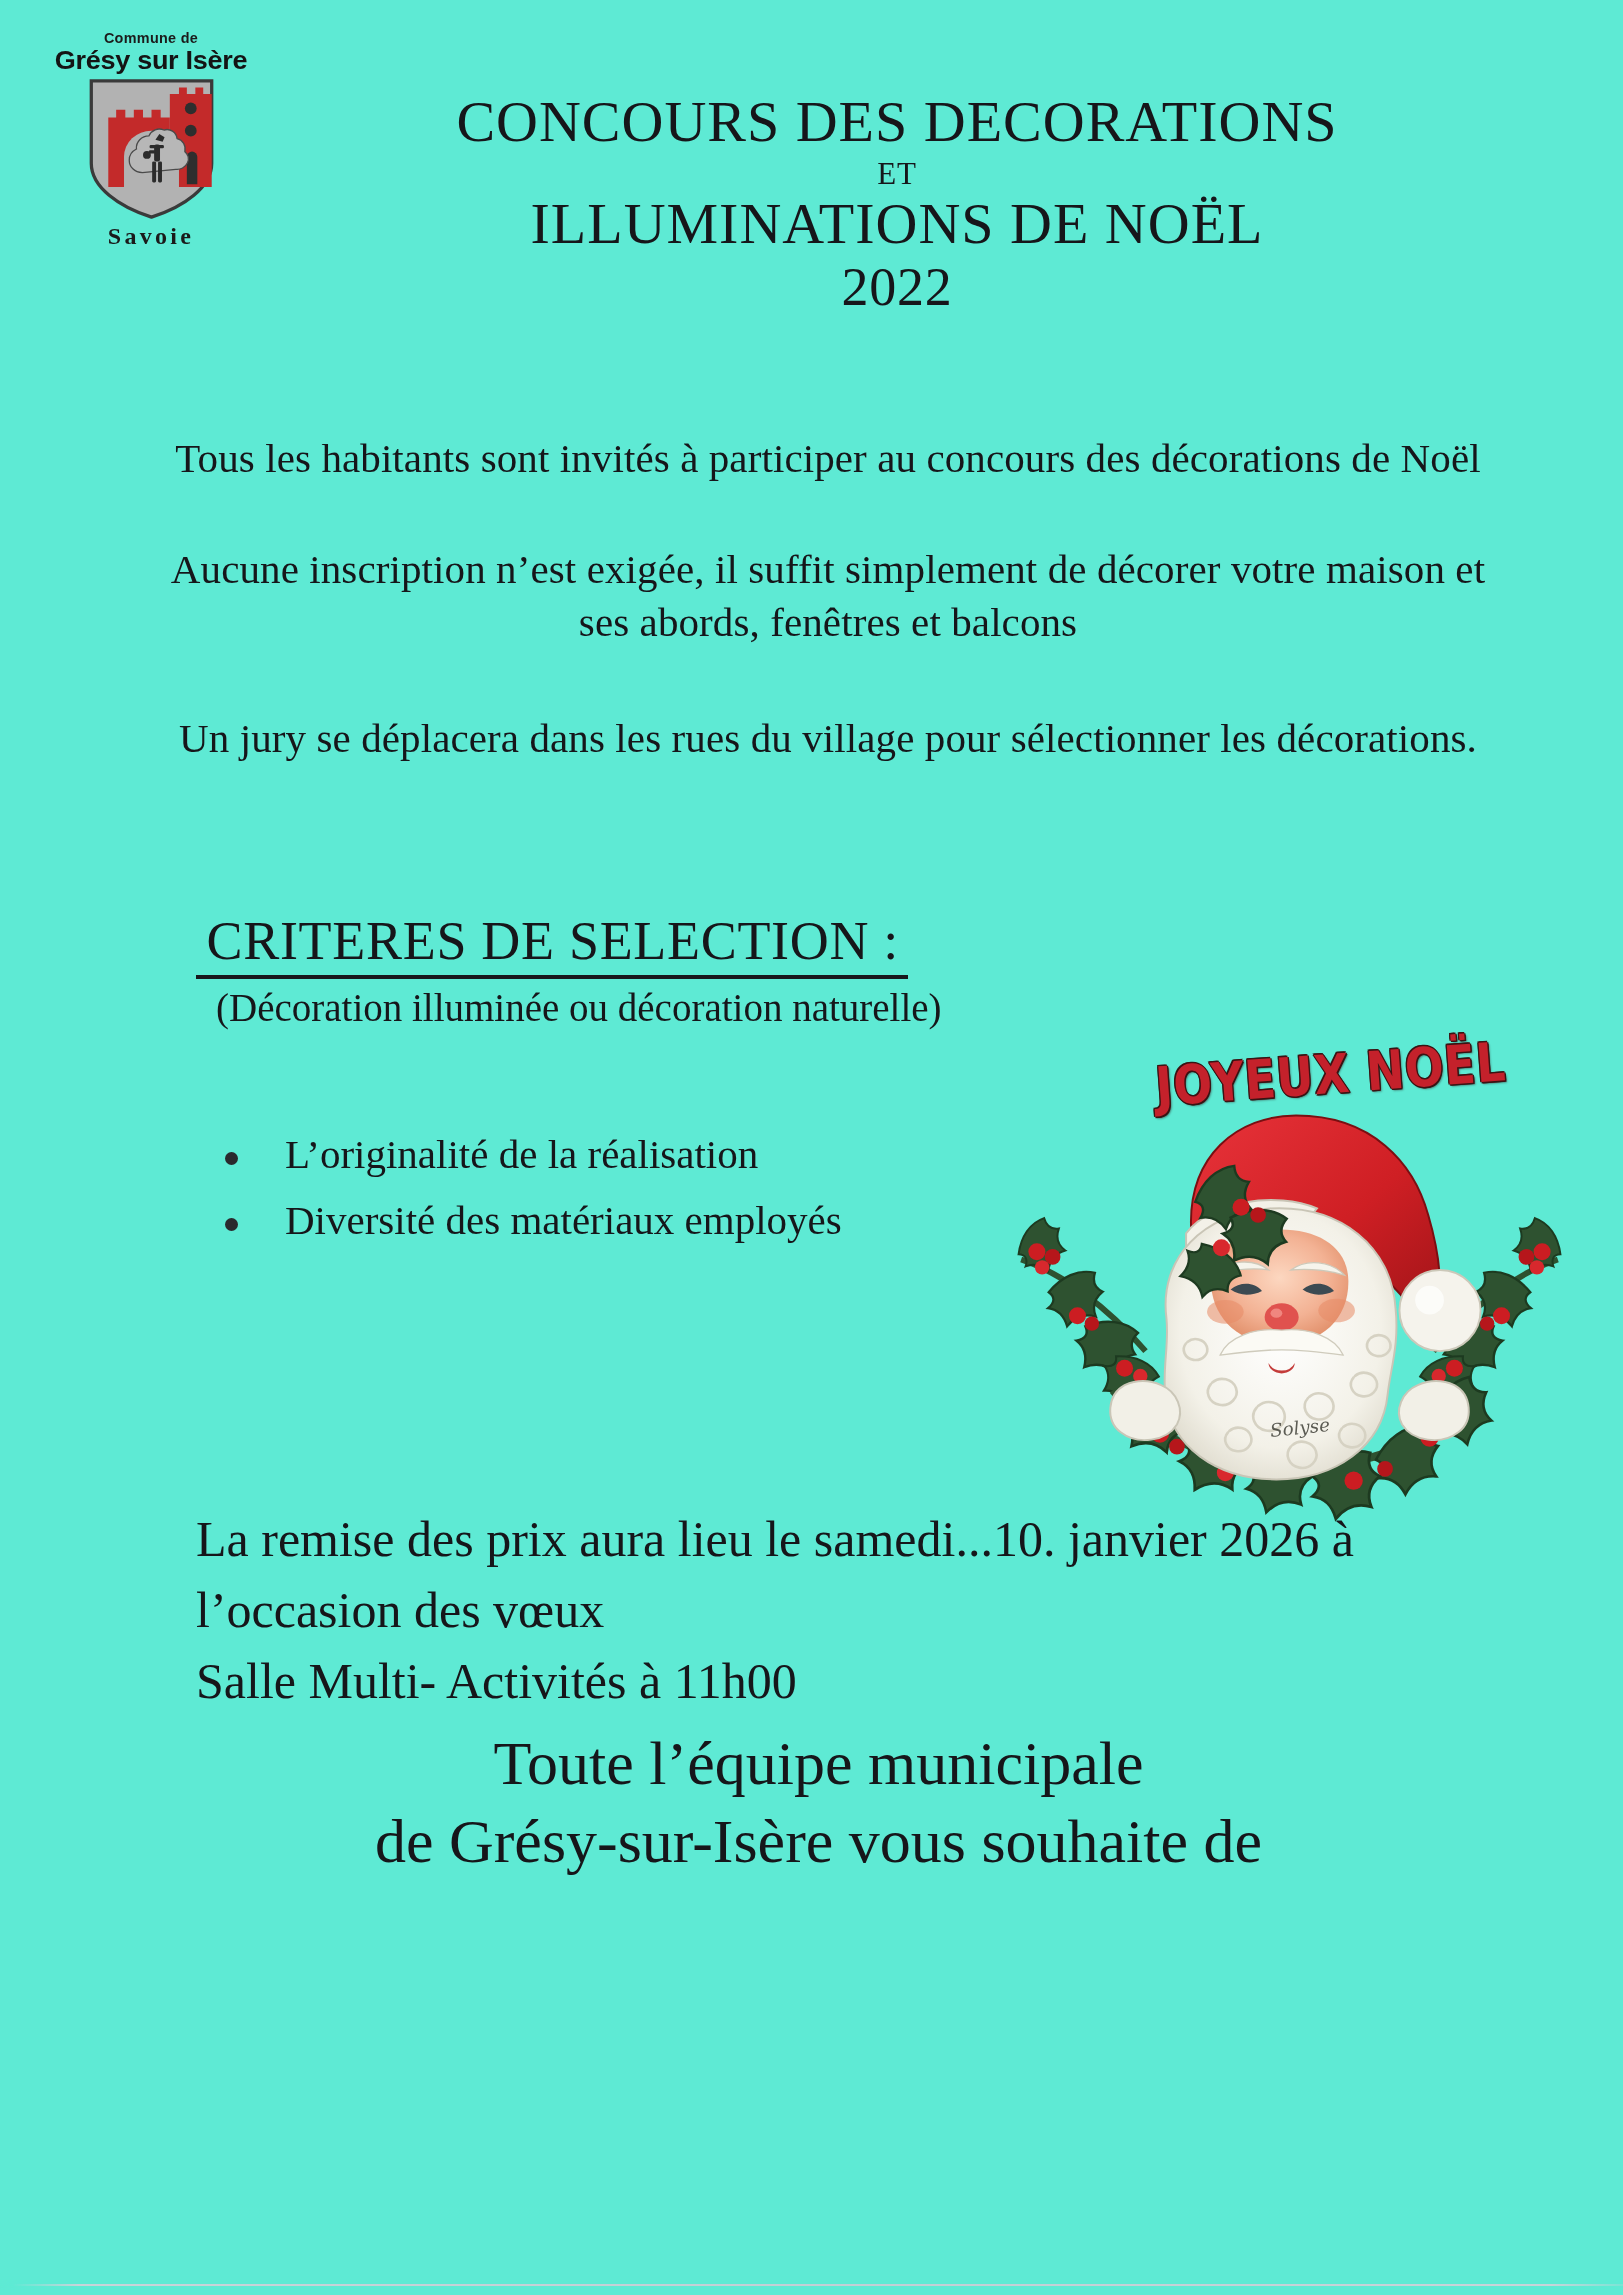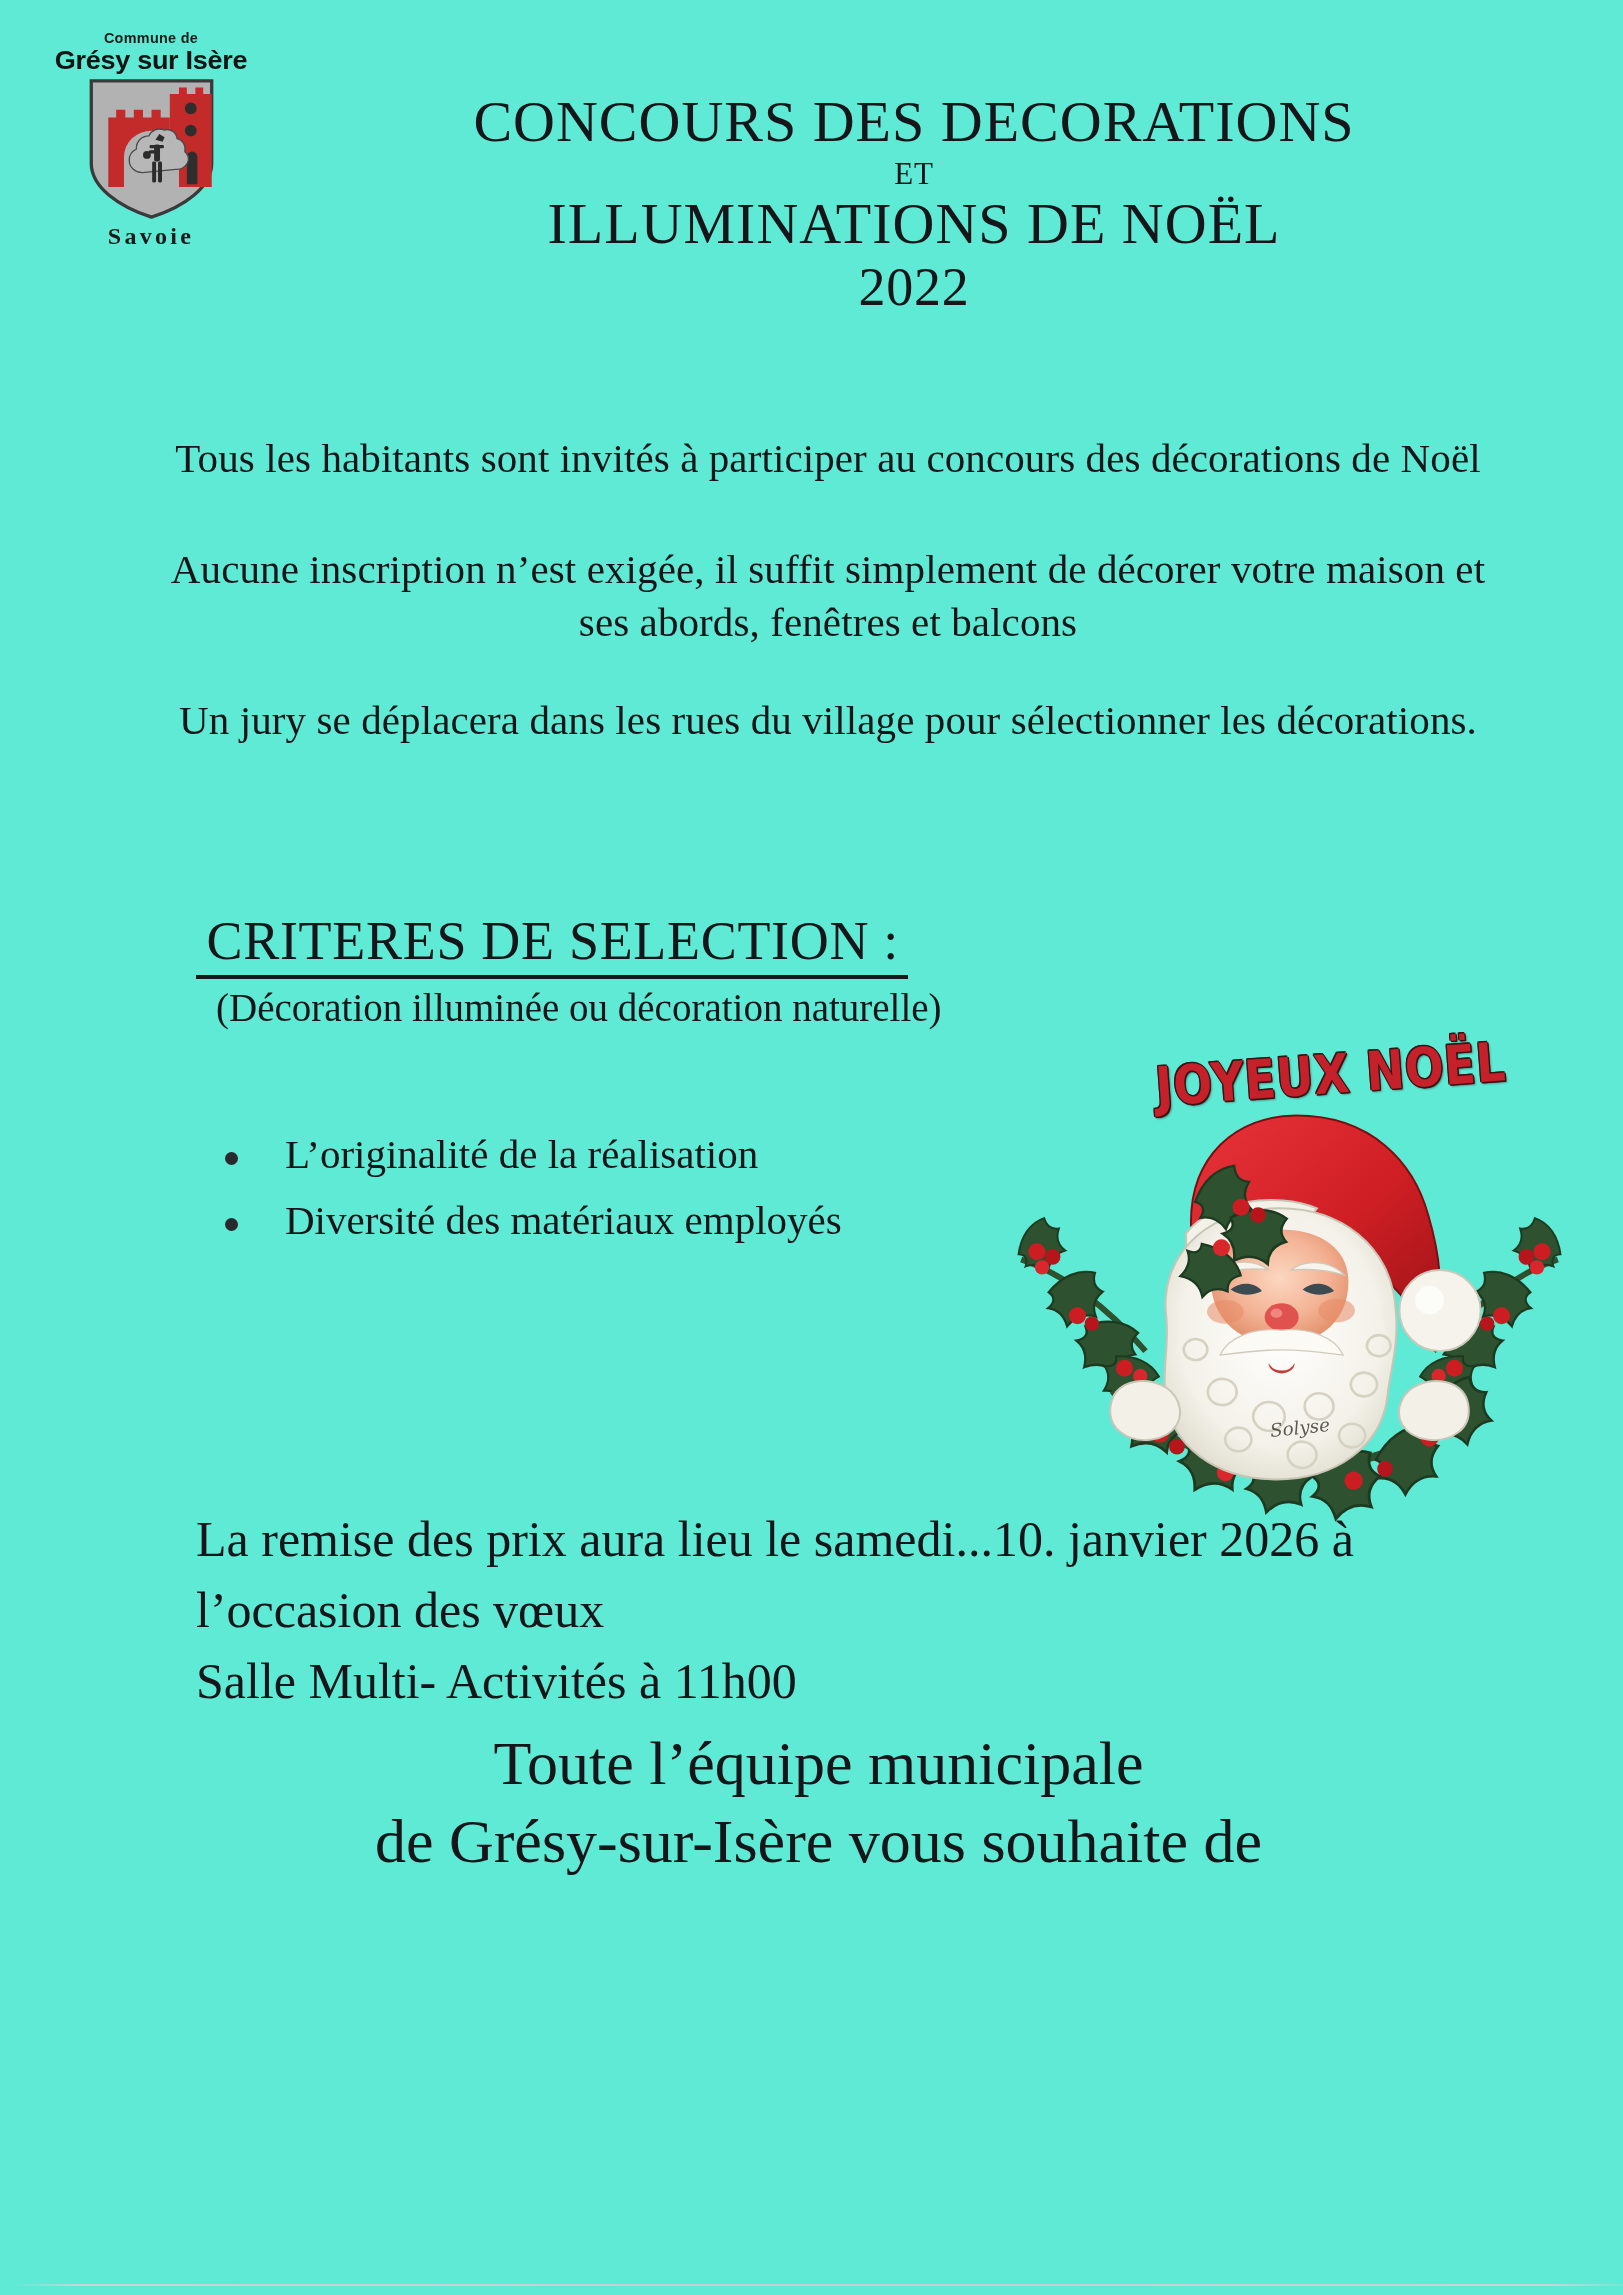--- a/index.html
+++ b/index.html
@@ -70,21 +70,21 @@
     font-size: 24px;
     letter-spacing: 3.3px;
     color: #1a1a1a;
     line-height: 1;
     margin-top: 3.3px;
   }
 
   
   .title-block {
     position: absolute;
-    left: 384px;
+    left: 367px;
     top: 92px;
     width: 1060px;
     text-align: center;
     line-height: 1.02;
   }
   .title-main {
     font-size: 58px;
     letter-spacing: 1px;
     font-weight: 400;
     white-space: nowrap;
@@ -109,21 +109,21 @@
   
   .para {
     position: absolute;
     text-align: center;
     font-size: 41px;
     line-height: 1.30;
     letter-spacing: 0.1px;
   }
   #para-intro { left: 170px; top: 432px; width: 1316px; }
   #para-inscription { left: 170px; top: 543px; width: 1316px; }
-  #para-jury { left: 170px; top: 694px; width: 1316px; }
+  #para-jury { left: 170px; top: 712px; width: 1316px; }
 
   
   .criteria-head {
     position: absolute;
     left: 196px;
     top: 910px;
     font-size: 54px;
     letter-spacing: 0.7px;
     white-space: nowrap;
   }

